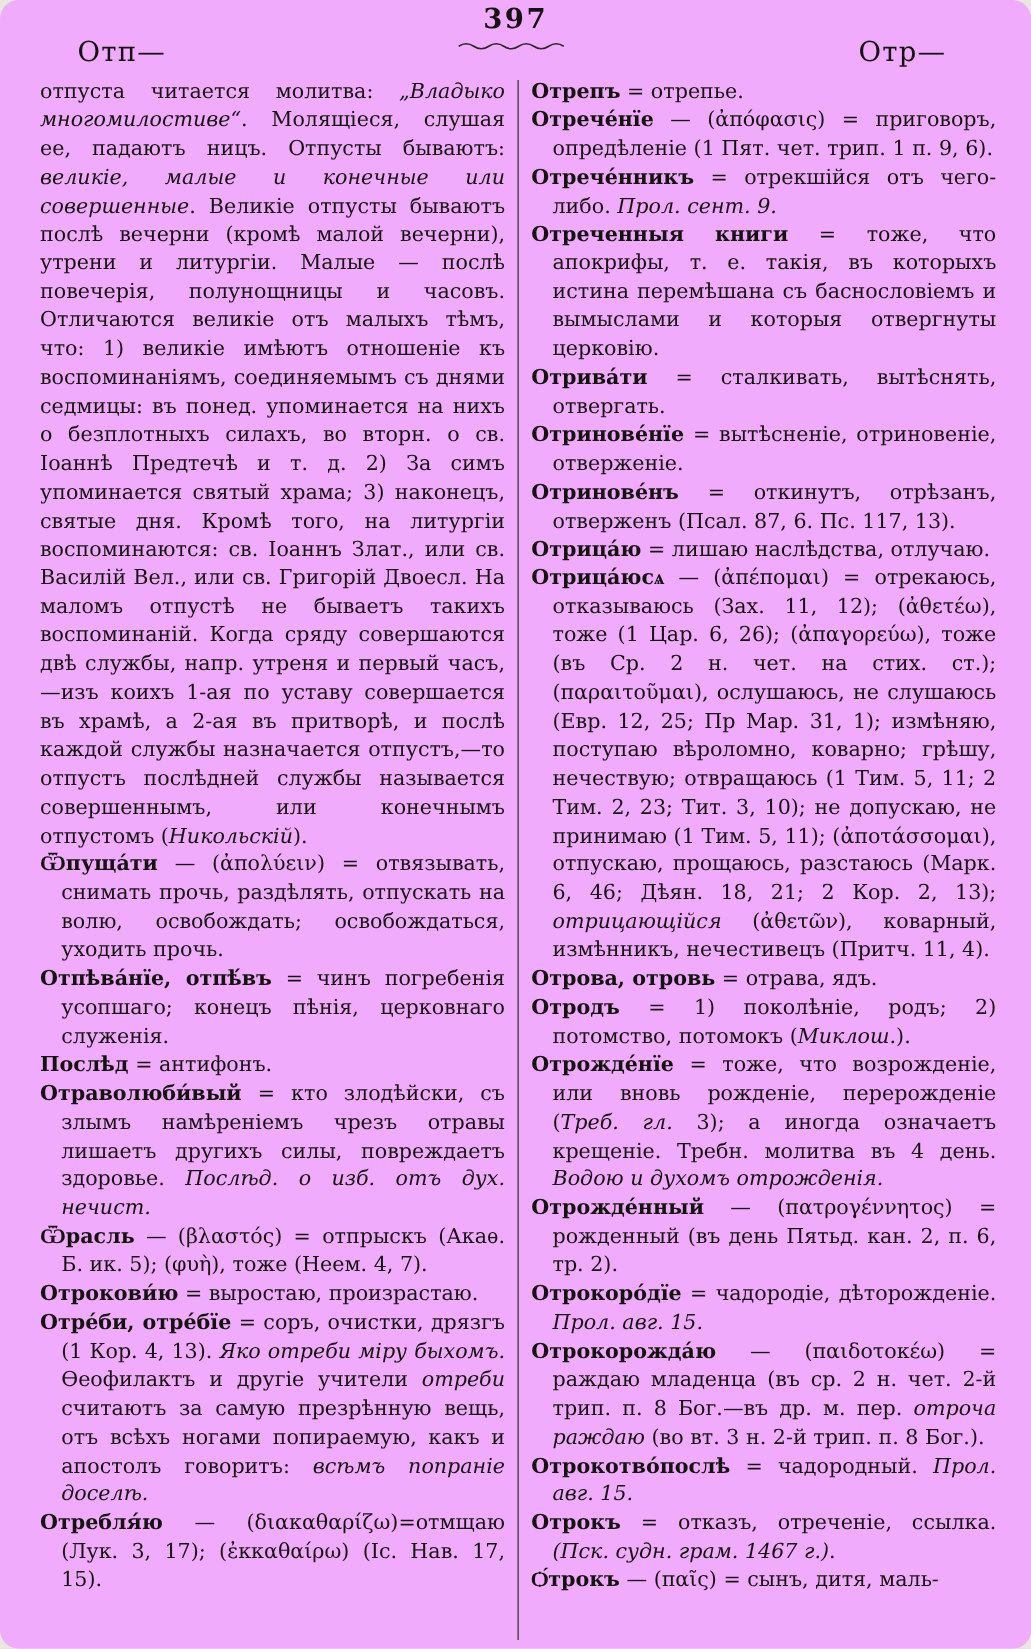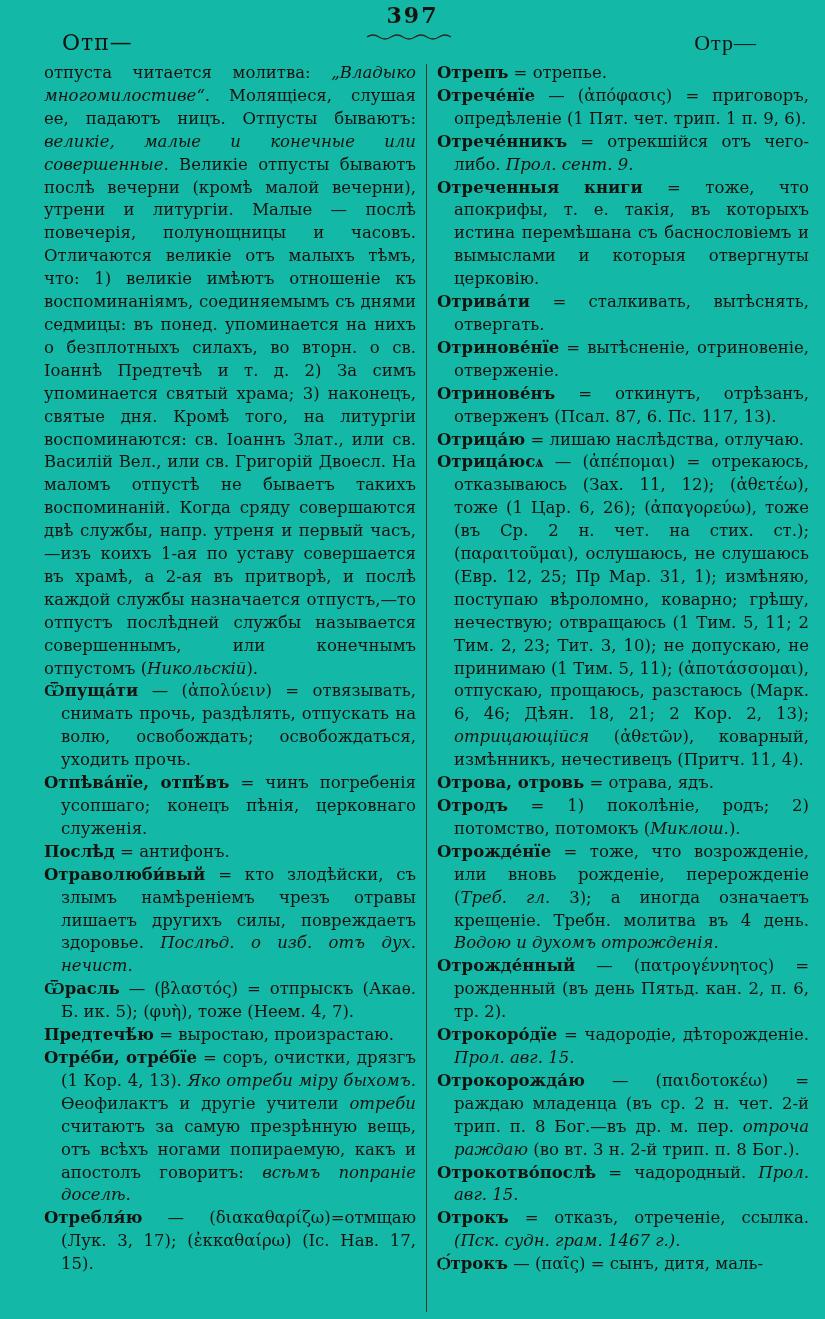--- a/index.html
+++ b/index.html
@@ -2,44 +2,45 @@
 <html><head>
 <meta charset="utf-8">
 <style>
   html, body {
     margin: 0; padding: 0;
     background: #e9e7e0;
   }
   .page {
     position: relative;
     width: 825px; height: 1319px;
-    background: #14b8a6;
+    background: #f0abfc;
     color: #151310;
     font-family: "DejaVu Serif", "Liberation Serif", serif;
     overflow: hidden;
     box-sizing: border-box;
+    border-radius: 15px;
   }
   .running-head {
     position: absolute; top: 30px;
     font-size: 22px; letter-spacing: 1px;
   }
   .running-head.left  { left: 62px; }
-  .running-head.right { right: 68px; font-family: Liberation Serif, serif; }
+  .running-head.right { right: 68px; }
   .page-number {
     position: absolute; top: 2px; left: 0; right: 0;
     text-align: center;
     font-size: 22px; font-weight: 700;
     letter-spacing: 2px;
   }
   .page-number-rule {
     position: absolute; top: 32px; left: 50%;
     transform: translateX(-50%);
   }
   .columns {
-    position: absolute; top: 62px; left: 44px;
+    position: absolute; top: 62px; left: 32px;
     width: 765px; height: 1250px;
     display: flex;
     align-items: flex-end;
   }
   .col {
     width: 372px; height: 1250px;
     overflow: hidden;
     text-align: justify;
     font-size: 16.5px;
     line-height: 22.9px;
@@ -78,21 +79,21 @@
   <div class="running-head right">Отр—</div>
 
   <div class="columns">
     <div class="col">
         <p class="entry cont"><span class="run-n">отпуста читается молитва: </span><span class="run-i">„Владыко многомилостиве“</span><span class="run-n">. Молящіеся, слушая ее, падаютъ ницъ. Отпусты бываютъ: </span><span class="run-i">великіе, малые и конечные или совершенные</span><span class="run-n">. Великіе отпусты бываютъ послѣ вечерни (кромѣ малой вечерни), утрени и литургіи. Малые — послѣ повечерія, полунощницы и часовъ. Отличаются великіе отъ малыхъ тѣмъ, что: 1) великіе имѣютъ отношеніе къ воспоминаніямъ, соединяемымъ съ днями седмицы: въ понед. упоминается на нихъ о безплотныхъ силахъ, во вторн. о св. Іоаннѣ Предтечѣ и т. д. 2) За симъ упоминается святый храма; 3) наконецъ, святые дня. Кромѣ того, на литургіи воспоминаются: св. Іоаннъ Злат., или св. Василій Вел., или св. Григорій Двоесл. На маломъ отпустѣ не бываетъ такихъ воспоминаній. Когда сряду совершаются двѣ службы, напр. утреня и первый часъ,—изъ коихъ 1-ая по уставу совершается въ храмѣ, а 2-ая въ притворѣ, и послѣ каждой службы назначается отпустъ,—то отпустъ послѣдней службы называется совершеннымъ, или конечнымъ отпустомъ (</span><span class="run-i">Никольскій</span><span class="run-n">).</span></p>
         <p class="entry"><span class="run-b">Ѿпуща́ти</span><span class="run-n"> — (ἀπολύειν) = отвязывать, снимать прочь, раздѣлять, отпускать на волю, освобождать; освобождаться, уходить прочь.</span></p>
         <p class="entry"><span class="run-b">Отпѣва́нїе, отпѣ́въ</span><span class="run-n"> = чинъ погребенія усопшаго; конецъ пѣнія, церковнаго служенія.</span></p>
         <p class="entry"><span class="run-b">Послѣд</span><span class="run-n"> = антифонъ.</span></p>
         <p class="entry"><span class="run-b">Отраволюби́вый</span><span class="run-n"> = кто злодѣйски, съ злымъ намѣреніемъ чрезъ отравы лишаетъ другихъ силы, повреждаетъ здоровье. </span><span class="run-i">Послѣд. о изб. отъ дух. нечист.</span></p>
         <p class="entry"><span class="run-b">Ѿрасль</span><span class="run-n"> — (βλαστός) = отпрыскъ (Акаѳ. Б. ик. 5); (φυὴ), тоже (Неем. 4, 7).</span></p>
-        <p class="entry"><span class="run-b">Предтечѣ́ю</span><span class="run-n"> = выростаю, произрастаю.</span></p>
+        <p class="entry"><span class="run-b">Отрокови́ю</span><span class="run-n"> = выростаю, произрастаю.</span></p>
         <p class="entry"><span class="run-b">Отре́би, отре́бїе</span><span class="run-n"> = соръ, очистки, дрязгъ (1 Кор. 4, 13). </span><span class="run-i">Яко отреби міру быхомъ.</span><span class="run-n"> Ѳеофилактъ и другіе учители </span><span class="run-i">отреби</span><span class="run-n"> считаютъ за самую презрѣнную вещь, отъ всѣхъ ногами попираемую, какъ и апостолъ говоритъ: </span><span class="run-i">всѣмъ попраніе доселѣ.</span></p>
         <p class="entry"><span class="run-b">Отребля́ю</span><span class="run-n"> — (διακαθαρίζω)=отмщаю (Лук. 3, 17); (ἐκκαθαίρω) (Іс. Нав. 17, 15).</span></p>
       </div>
     <div class="col-divider"></div>
     <div class="col">
         <p class="entry"><span class="run-b">Отрепъ</span><span class="run-n"> = отрепье.</span></p>
         <p class="entry"><span class="run-b">Отрече́нїе</span><span class="run-n"> — (ἀπόφασις) = приговоръ, опредѣленіе (1 Пят. чет. трип. 1 п. 9, 6).</span></p>
         <p class="entry"><span class="run-b">Отрече́нникъ</span><span class="run-n"> = отрекшійся отъ чего-либо. </span><span class="run-i">Прол. сент. 9.</span></p>
         <p class="entry"><span class="run-b">Отреченныя книги</span><span class="run-n"> = тоже, что апокрифы, т. е. такія, въ которыхъ истина перемѣшана съ баснословіемъ и вымыслами и которыя отвергнуты церковію.</span></p>
         <p class="entry"><span class="run-b">Отрива́ти</span><span class="run-n"> = сталкивать, вытѣснять, отвергать.</span></p>

